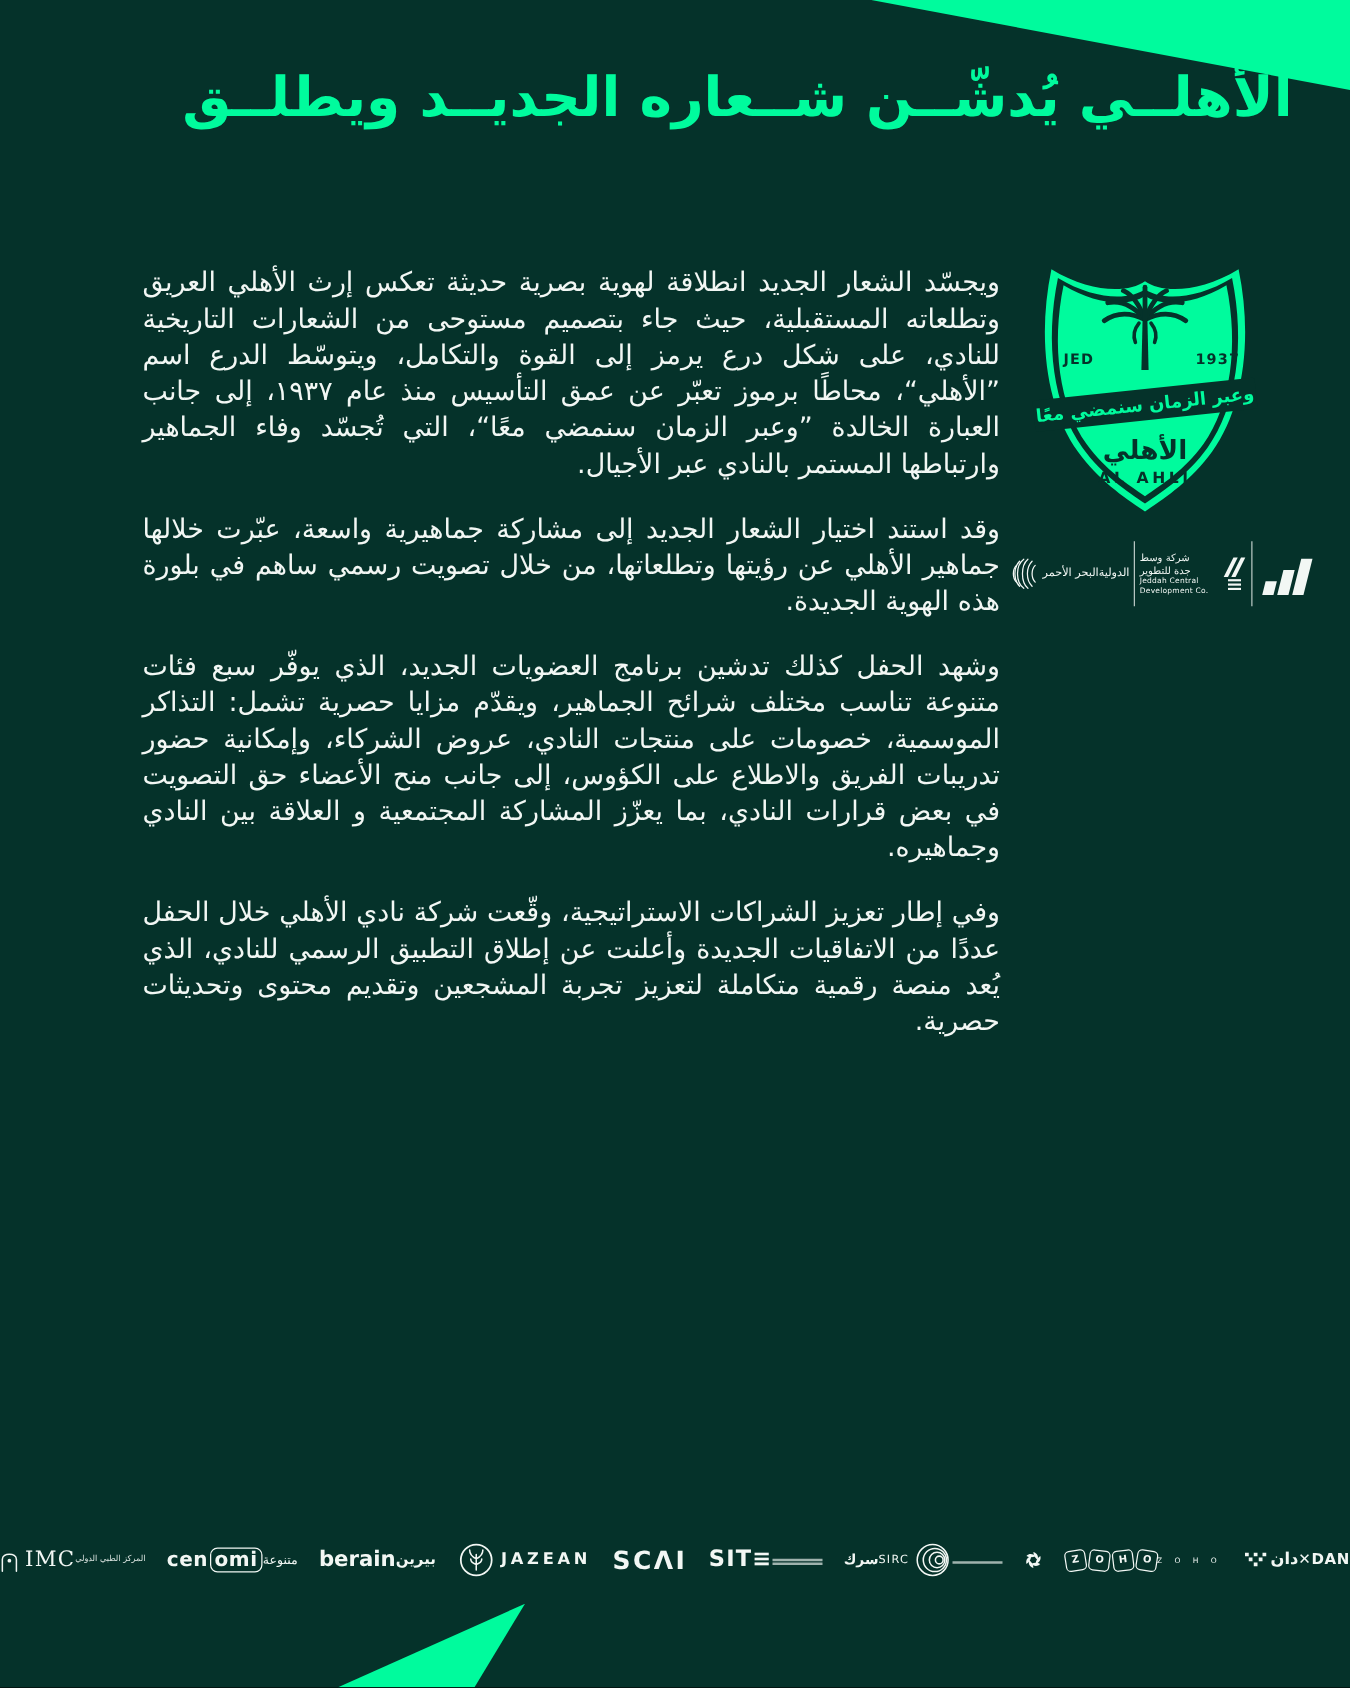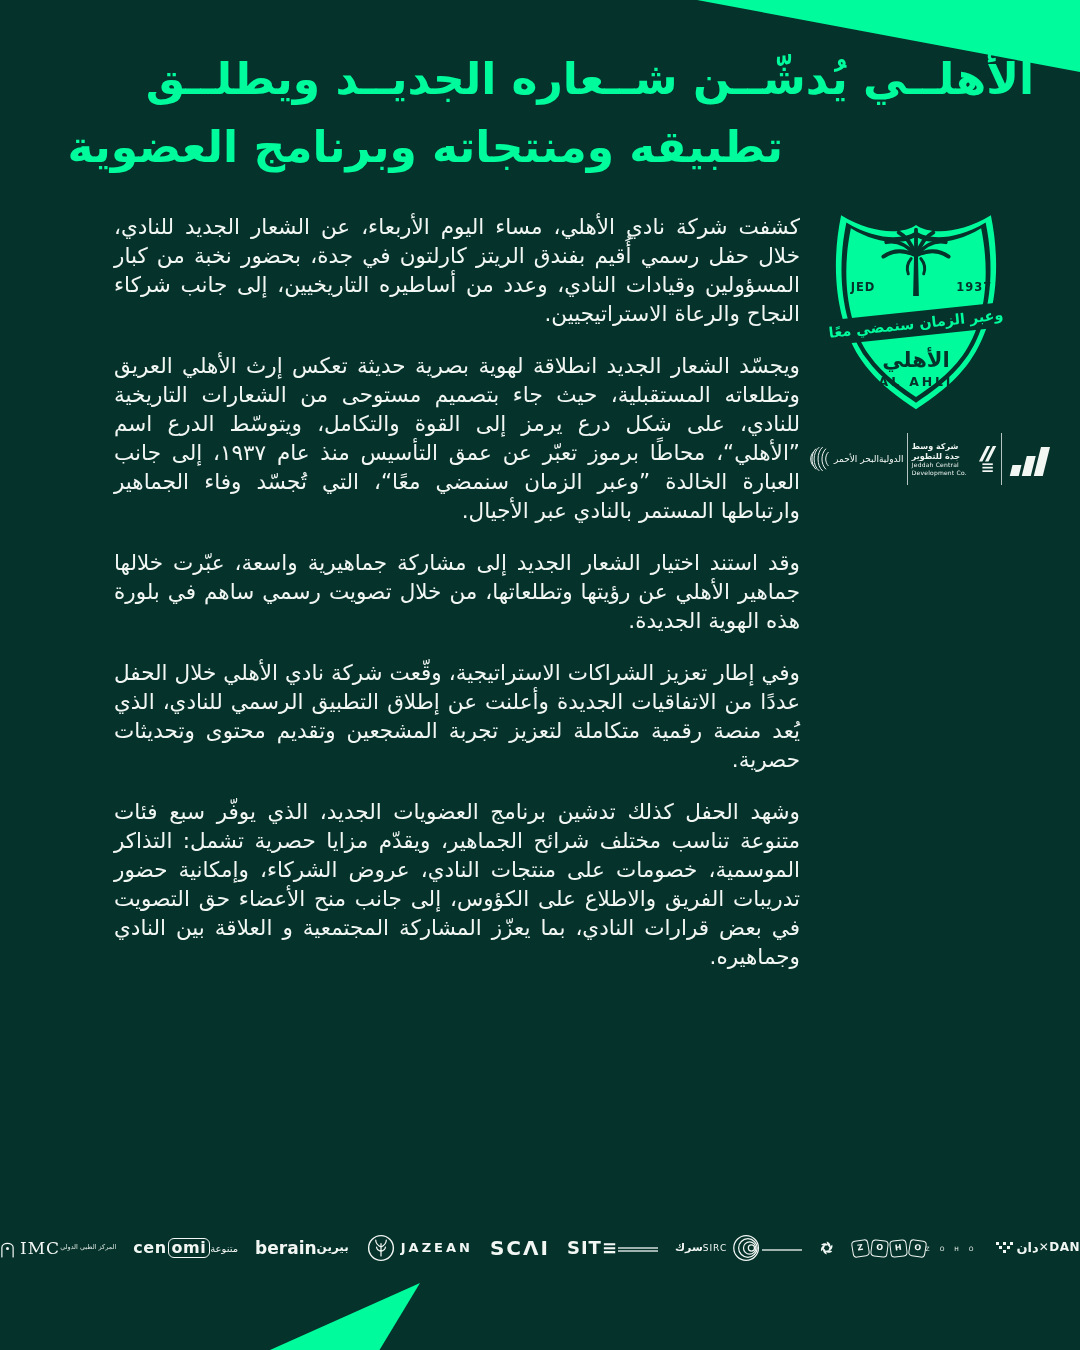--- a/index.html
+++ b/index.html
@@ -38,21 +38,21 @@
   .s-ink{stroke:var(--ink);fill:none;stroke-linecap:round;}
   .crest text{font-family:"DejaVu Sans","Liberation Sans",sans-serif;font-weight:700;}
   
   .partners{position:absolute;top:430px;left:804px;width:250px;height:58px;
     display:flex;align-items:center;justify-content:space-between;}
   .partner{display:flex;flex-direction:row;align-items:center;line-height:1.2;}
   .pdiv{width:1px;height:52px;background:rgba(242,247,244,.75);}
   .rs-t{font-size:9px;direction:rtl;text-align:center;white-space:nowrap;}
   .jc{flex-direction:row;align-items:center;gap:5px;}
   .jc-text{display:flex;flex-direction:column;align-items:flex-end;direction:rtl;}
-  .jc-ar{font-size:8px;font-weight:700;white-space:nowrap;}
+  .jc-ar{font-size:8px;font-weight:400;white-space:nowrap;}
   .jc-en{font-size:6px;letter-spacing:.2px;white-space:nowrap;direction:ltr;}
   .s-white{stroke:var(--white);fill:none;stroke-linecap:round;}
   .f-white{fill:var(--white);}
   
   .sponsors{position:absolute;top:1212px;left:0;width:1080px;height:72px;
     display:flex;align-items:center;justify-content:center;gap:17px;}
   .sp{display:flex;flex-direction:row;align-items:center;line-height:1.1;white-space:nowrap;}
   .sp-row{display:flex;align-items:center;gap:5px;}
   .imc-name{font-family:"DejaVu Serif","Liberation Serif",serif;font-size:17px;letter-spacing:1px;}
   .micro{font-size:6.5px;opacity:.9;}
@@ -82,21 +82,20 @@
 </style>
 </head>
 <body>
 
 <div class="canvas">
 
   <div class="wedge-tr"></div>
   <div class="tri-bottom"></div>
 
   <div class="title l1" dir="rtl">الأهلــي يُدشّــن شــعاره الجديــد ويطلــق</div>
-  <div class="title l2" dir="rtl">تطبيقه ومنتجاته وبرنامج العضوية</div>
 
   <svg class="crest" viewBox="0 0 200 230" aria-hidden="true">
     <path class="f-mint" d="M100 30 C86 40 55 40 22 20 C10 78 18 136 44 172 C62 197 84 211 100 222 C116 211 138 197 156 172 C182 136 190 78 178 20 C145 40 114 40 100 30 Z"></path>
     <path class="f-ink" transform="translate(7,8.8) scale(0.93)" d="M100 30 C86 40 55 40 22 20 C10 78 18 136 44 172 C62 197 84 211 100 222 C116 211 138 197 156 172 C182 136 190 78 178 20 C145 40 114 40 100 30 Z"></path>
     <path class="f-mint" transform="translate(13,16.1) scale(0.87)" d="M100 30 C86 40 55 40 22 20 C10 78 18 136 44 172 C62 197 84 211 100 222 C116 211 138 197 156 172 C182 136 190 78 178 20 C145 40 114 40 100 30 Z"></path>
     <g>
       <path class="f-ink" d="M98 62 L102 62 L103 104 L97 104 Z"></path>
       <path class="s-ink" stroke-width="4" d="M100 62 C88 56 76 56 66 63"></path>
       <path class="s-ink" stroke-width="4" d="M100 62 C112 56 124 56 134 63"></path>
       <path class="s-ink" stroke-width="4" d="M100 62 C90 50 79 46 69 48"></path>
@@ -150,25 +149,24 @@
     <svg width="48" height="33" viewBox="0 0 48 33">
       <g transform="skewX(-14)">
         <rect class="f-white" x="12" y="22" width="9" height="11"></rect>
         <rect class="f-white" x="24" y="13" width="9" height="20"></rect>
         <rect class="f-white" x="36" y="4" width="9" height="29"></rect>
       </g>
     </svg>
   </div>
 
   <div class="body-col" dir="rtl">
-    <p>كشفت شركة نادي الأهلي، مساء اليوم الأربعاء، عن الشعار الجديد للنادي، خلال حفل رسمي أُقيم بفندق الريتز كارلتون في جدة، بحضور نخبة من كبار المسؤولين وقيادات النادي، وعدد من أساطيره التاريخيين، إلى جانب شركاء النجاح والرعاة الاستراتيجيين.</p>
     <p>ويجسّد الشعار الجديد انطلاقة لهوية بصرية حديثة تعكس إرث الأهلي العريق وتطلعاته المستقبلية، حيث جاء بتصميم مستوحى من الشعارات التاريخية للنادي، على شكل درع يرمز إلى القوة والتكامل، ويتوسّط الدرع اسم ”الأهلي“، محاطًا برموز تعبّر عن عمق التأسيس منذ عام ١٩٣٧، إلى جانب العبارة الخالدة ”وعبر الزمان سنمضي معًا“، التي تُجسّد وفاء الجماهير وارتباطها المستمر بالنادي عبر الأجيال.</p>
     <p>وقد استند اختيار الشعار الجديد إلى مشاركة جماهيرية واسعة، عبّرت خلالها جماهير الأهلي عن رؤيتها وتطلعاتها، من خلال تصويت رسمي ساهم في بلورة هذه الهوية الجديدة.</p>
+    <p>وشهد الحفل كذلك تدشين برنامج العضويات الجديد، الذي يوفّر سبع فئات متنوعة تناسب مختلف شرائح الجماهير، ويقدّم مزايا حصرية تشمل: التذاكر الموسمية، خصومات على منتجات النادي، عروض الشركاء، وإمكانية حضور تدريبات الفريق والاطلاع على الكؤوس، إلى جانب منح الأعضاء حق التصويت في بعض قرارات النادي، بما يعزّز المشاركة المجتمعية و العلاقة بين النادي وجماهيره.</p>
     <p>وفي إطار تعزيز الشراكات الاستراتيجية، وقّعت شركة نادي الأهلي خلال الحفل عددًا من الاتفاقيات الجديدة وأعلنت عن إطلاق التطبيق الرسمي للنادي، الذي يُعد منصة رقمية متكاملة لتعزيز تجربة المشجعين وتقديم محتوى وتحديثات حصرية.</p>
-    <p>وشهد الحفل كذلك تدشين برنامج العضويات الجديد، الذي يوفّر سبع فئات متنوعة تناسب مختلف شرائح الجماهير، ويقدّم مزايا حصرية تشمل: التذاكر الموسمية، خصومات على منتجات النادي، عروض الشركاء، وإمكانية حضور تدريبات الفريق والاطلاع على الكؤوس، إلى جانب منح الأعضاء حق التصويت في بعض قرارات النادي، بما يعزّز المشاركة المجتمعية و العلاقة بين النادي وجماهيره.</p>
   </div>
 
   <div class="sponsors">
 
     <div class="sp">
       <div class="sp-row">
         <svg width="15" height="19" viewBox="0 0 16 20">
           <path class="s-white" stroke-width="1.3" d="M2 19 V9 C2 3 14 3 14 9 V19"></path>
           <circle class="f-white" cx="8" cy="10" r="1.6"></circle>
         </svg>

